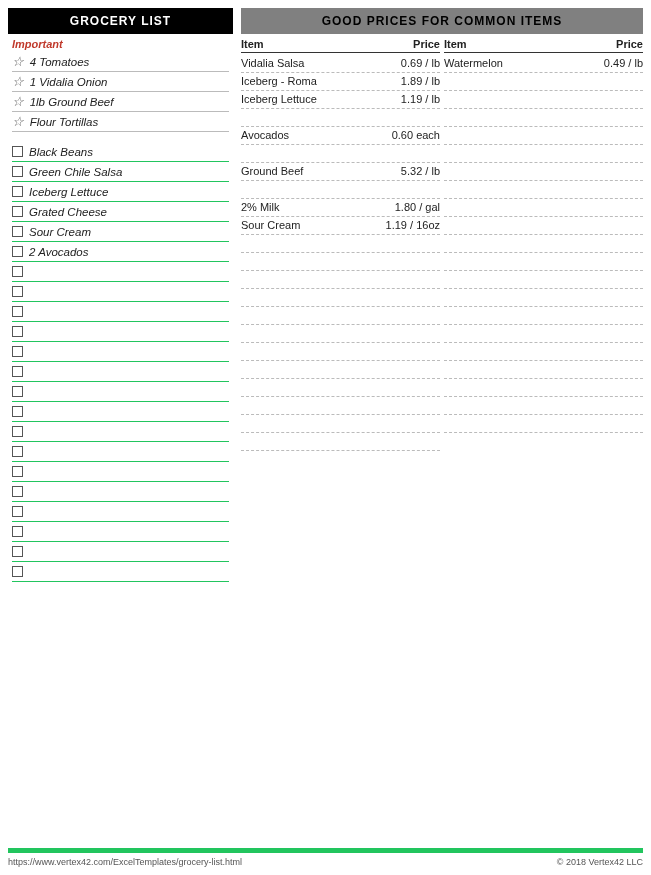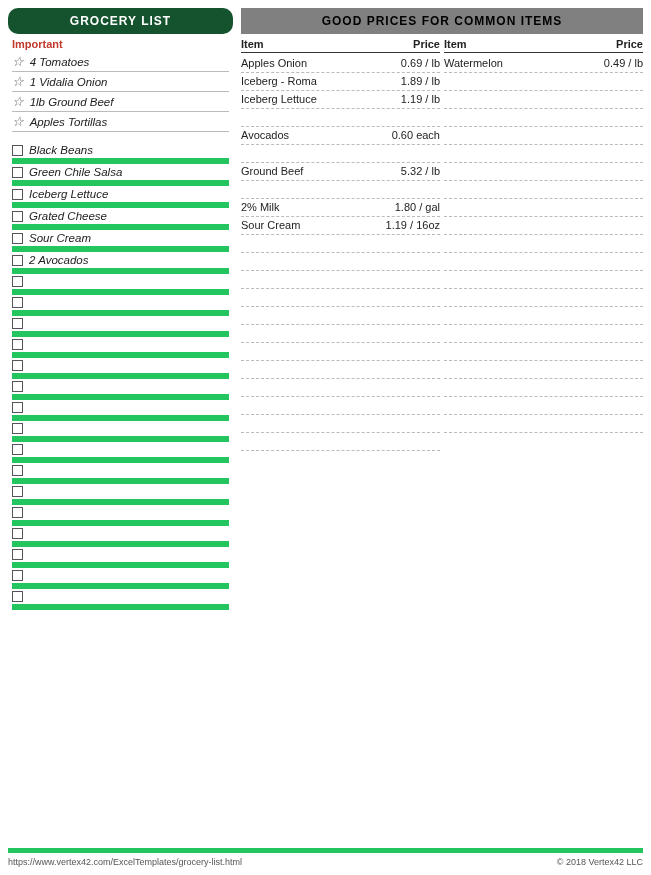--- a/index.html
+++ b/index.html
@@ -24,31 +24,31 @@
       gap: 0;
     }
     
     .left-panel {
       width: 225px;
       flex-shrink: 0;
       display: flex;
       flex-direction: column;
     }
     .left-header {
-      background: #14532d;
+      background: #000000;
       color: #fff;
       text-align: center;
       font-weight: bold;
       font-size: 12px;
       padding: 6px 4px;
       letter-spacing: 1px;
-      border-radius: 10px;
     }
     .important-label {
       color: #c0392b;
+      font-style: italic;
       font-weight: bold;
       font-size: 11px;
       padding: 4px 4px 2px 4px;
     }
     .important-items {
       padding: 0 4px;
     }
     .star-item {
       display: flex;
       align-items: center;
@@ -65,21 +65,21 @@
     .separator {
       height: 10px;
     }
     .checkbox-items {
       padding: 0 4px;
     }
     .checkbox-item {
       display: flex;
       align-items: center;
       padding: 2px 0;
-      border-bottom: 6px solid #22c55e;
+      border-bottom: 1px solid #22c55e;
       min-height: 20px;
     }
     .checkbox-item .cb {
       width: 11px;
       height: 11px;
       border: 1px solid #555;
       margin-right: 6px;
       flex-shrink: 0;
       background: #fff;
     }
@@ -167,21 +167,21 @@
           <div class="star-item">
             <span class="star">☆</span>
             <span>1 Vidalia Onion</span>
           </div>
           <div class="star-item">
             <span class="star">☆</span>
             <span>1lb Ground Beef</span>
           </div>
           <div class="star-item">
             <span class="star">☆</span>
-            <span>Apples Tortillas</span>
+            <span>Flour Tortillas</span>
           </div>
         </div>
       <div class="separator"></div>
       <div class="checkbox-items">
 
       <div class="checkbox-item">
             <div class="cb"></div>
             <span class="item-text">Black Beans</span>
           </div>
           <div class="checkbox-item">
@@ -274,21 +274,21 @@
     <div class="right-panel">
       <div class="right-header">GOOD PRICES FOR COMMON ITEMS</div>
       <div class="prices-layout">
         <div class="price-column">
           <div class="price-col-header">
             <span class="col-item">Item</span>
             <span class="col-price">Price</span>
           </div>
           <div id="col1-rows">
               <div class="price-row">
-                <span class="p-item">Apples Onion</span>
+                <span class="p-item">Vidalia Salsa</span>
                 <span class="p-price">0.69 / lb</span>
               </div>
               <div class="price-row">
                 <span class="p-item">Iceberg - Roma</span>
                 <span class="p-price">1.89 / lb</span>
               </div>
               <div class="price-row">
                 <span class="p-item">Iceberg Lettuce</span>
                 <span class="p-price">1.19 / lb</span>
               </div>

